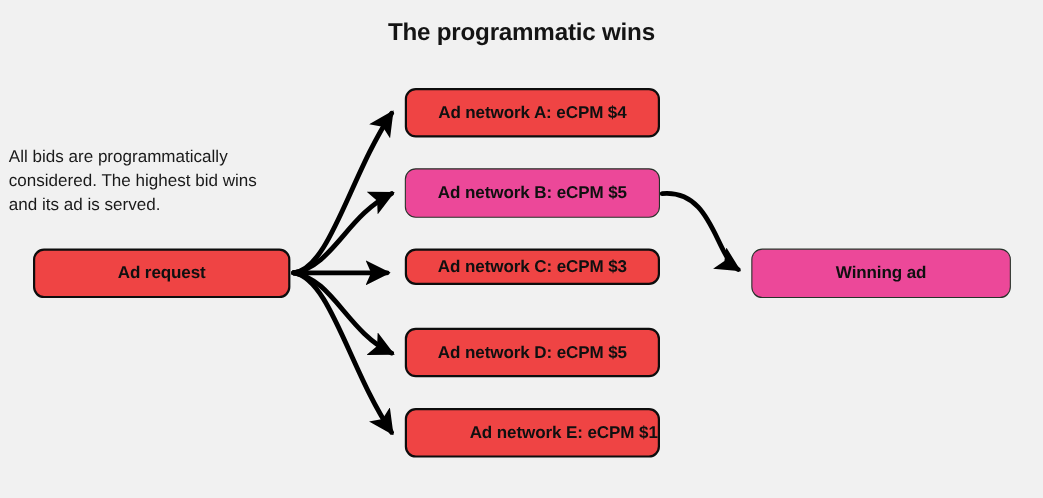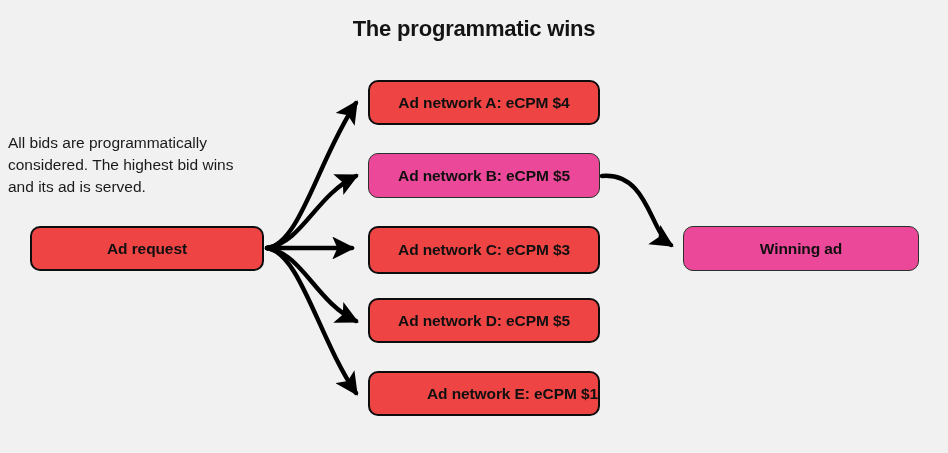--- a/index.html
+++ b/index.html
@@ -65,21 +65,21 @@
     border: 2px solid #0d0d0d;
   }
   .node-green {
     background: #ec4899;
     border: 1.6px solid #28322a;
   }
   
   #node-ad-request   { left: 30px;  top: 226px; width: 234px; height: 45px; }
   #node-network-a    { left: 368px; top: 80px;  width: 232px; height: 45px; }
   #node-network-b    { left: 368px; top: 153px; width: 232px; height: 45px; }
-  #node-network-c    { left: 368px; top: 226px; width: 232px; height: 48px; }
+  #node-network-c    { left: 368px; top: 226px; width: 232px; height: 33px; }
   #node-network-d    { left: 368px; top: 298px; width: 232px; height: 45px; }
   #node-network-e    { left: 368px; top: 371px; width: 232px; height: 45px; justify-content: flex-end; }
   #node-winning-ad   { left: 683px; top: 226px; width: 236px; height: 45px; }
 </style>
 </head>
 <body>
 
 <div id="canvas">
 
   <div class="title">The programmatic wins</div>

